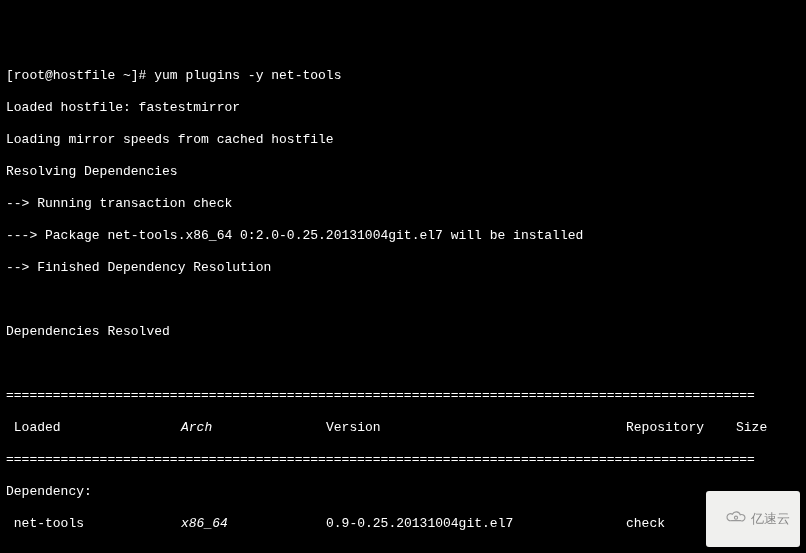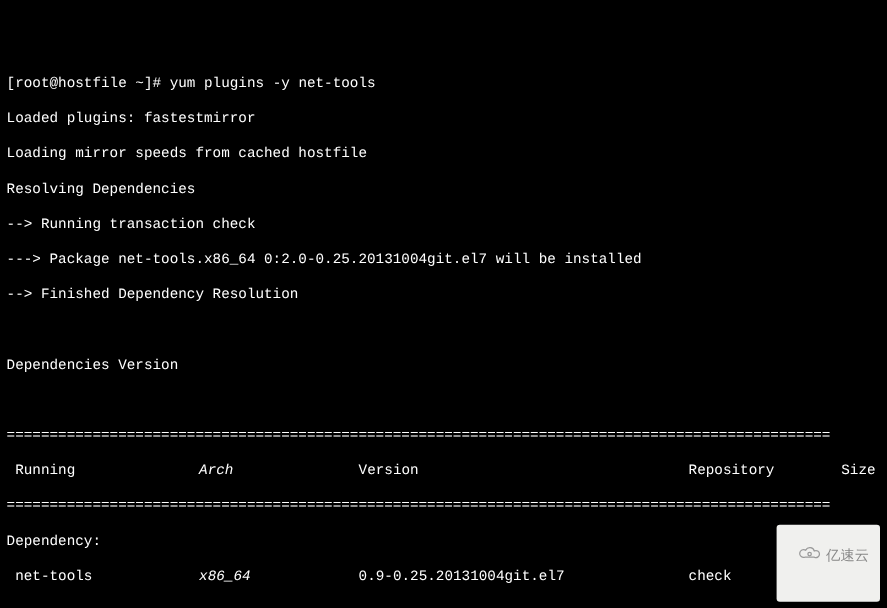--- a/index.html
+++ b/index.html
@@ -25,53 +25,53 @@
       white-space: pre;
     }
     .watermark {
       position: absolute;
       bottom: 6px;
       right: 6px;
       background: #f0f0ee;
       color: #888;
       font-family: "Microsoft YaHei", Arial, sans-serif;
       font-size: 13px;
-      padding: 3px 10px 17px 6px;
+      padding: 3px 10px 3px 6px;
       border-radius: 3px;
       display: flex;
       align-items: center;
       gap: 5px;
     }
     .watermark svg {
       width: 20px;
       height: 14px;
     }
     .col-package { width: 175px; display:inline-block; }
     .col-arch { width: 145px; display:inline-block;font-style:italic; }
     .col-version { width: 300px; display:inline-block; }
     .col-repo { width: 110px; display:inline-block; }
-    .col-size { width: 60px; display:inline-block; text-align:right; }
+    .col-size { width: 60px; display:inline-block; }
   </style>
 </head>
 <body>
 
 
 
 <span class="line"><span>[root@hostfile ~]# </span><span>yum plugins -y net-tools</span></span>
-<span class="line">Loaded plugins: fastestmirror</span>
+<span class="line">Loaded hostfile: fastestmirror</span>
 <span class="line">Loading mirror speeds from cached hostfile</span>
 <span class="line">Resolving Dependencies</span>
 <span class="line">--&gt; Running transaction check</span>
 <span class="line">---&gt; Package net-tools.x86_64 0:2.0-0.25.20131004git.el7 will be installed</span>
 <span class="line">--&gt; Finished Dependency Resolution</span>
 <span class="line"> </span>
-<span class="line">Dependencies Version</span>
+<span class="line">Dependencies Resolved</span>
 <span class="line"> </span>
 <span class="line">================================================================================================</span>
-<span class="line"><span class="col-package"> Running</span><span class="col-arch">Arch</span><span class="col-version">Version</span><span class="col-repo">Repository</span><span class="col-size">Size</span></span>
+<span class="line"><span class="col-package"> Loaded</span><span class="col-arch">Arch</span><span class="col-version">Version</span><span class="col-repo">Repository</span><span class="col-size">Size</span></span>
 <span class="line">================================================================================================</span>
 <span class="line">Dependency:</span>
 <span class="line"><span class="col-package"> net-tools</span><span class="col-arch">x86_64</span><span class="col-version">0.9-0.25.20131004git.el7</span><span class="col-repo">check</span><span class="col-size">306 k</span></span>
 <span class="line"> </span>
 
 
 
 
 
 

